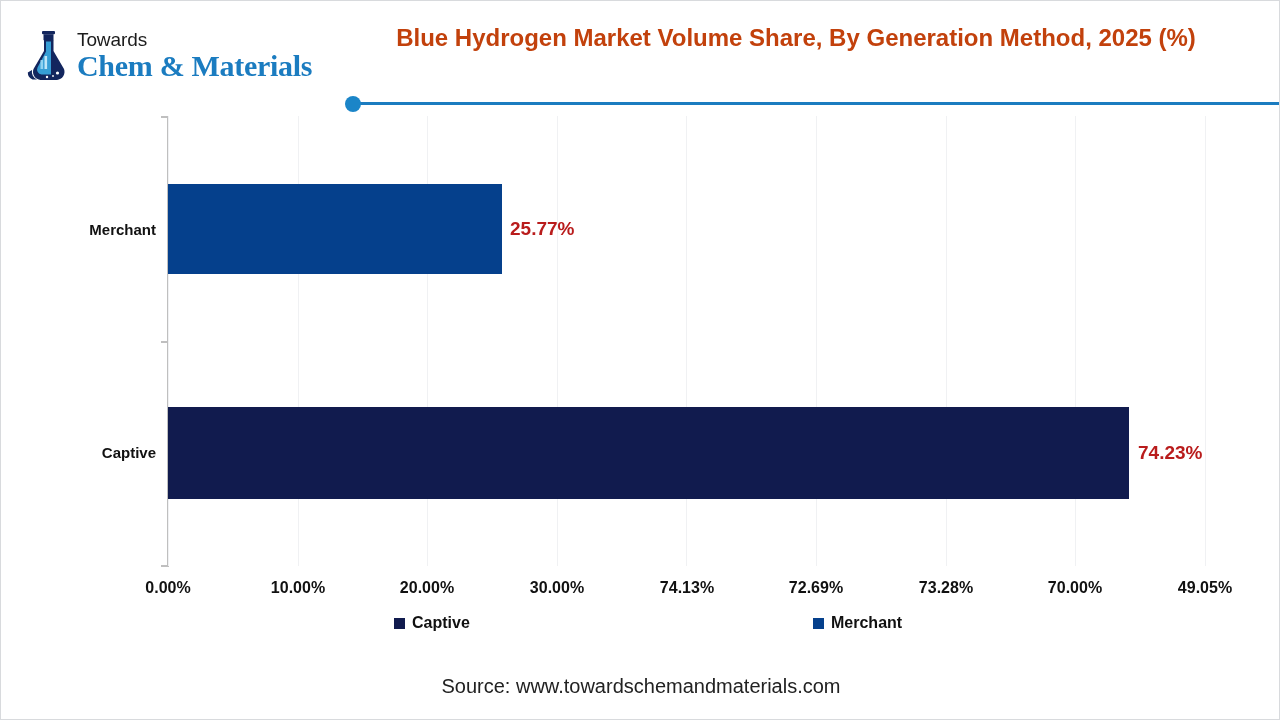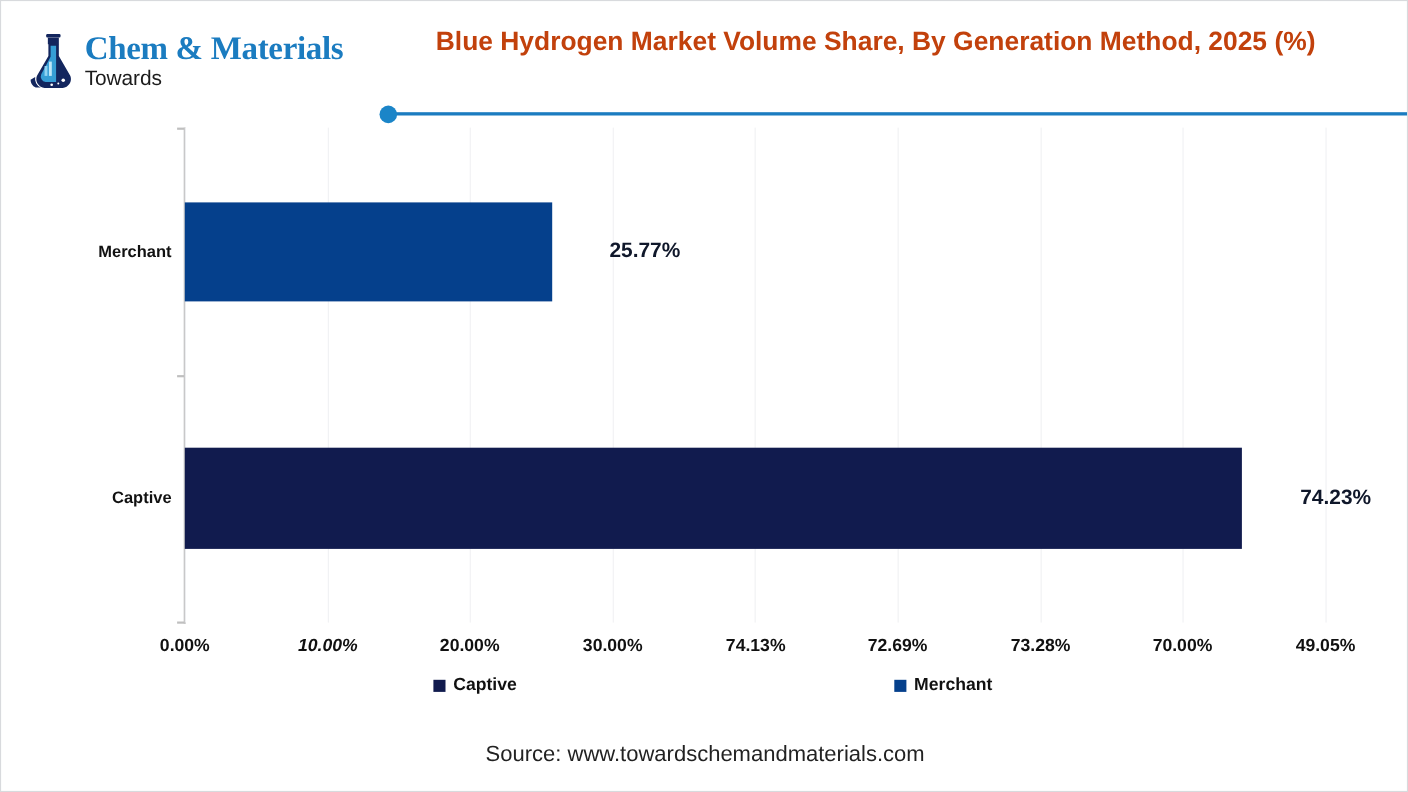--- a/index.html
+++ b/index.html
@@ -146,23 +146,22 @@
   .bar-captive {
     background: #111b4e;
     top: 291px;
     height: 92px;
   }
 
   .bar-value {
     position: absolute;
     font-size: 19px;
     font-weight: bold;
-    color: #0f172a;
-    white-space: nowrap;
-    margin-left: 44px;
+    color: #b91c1c;
+    white-space: nowrap;
   }
 
   .cat-label {
     position: absolute;
     right: 0;
     font-size: 15px;
     font-weight: bold;
     color: #111111;
     text-align: right;
     white-space: nowrap;
@@ -252,22 +251,22 @@
       <rect x="17.5" y="31" width="2.6" height="9" fill="#8fd3f2"></rect>
       <rect x="21.5" y="27" width="2.6" height="13" fill="#bfe6f8"></rect>
 
       <path d="M9 41 A8.6 8.6 0 0 0 14 50.5 L9.5 50.5 A7.5 7.5 0 0 1 4.8 43.5 Z" fill="#13265e"></path>
 
       <circle cx="34.5" cy="44" r="1.6" fill="#ffffff"></circle>
       <circle cx="24" cy="48" r="1.2" fill="#ffffff"></circle>
       <circle cx="30" cy="47" r="0.9" fill="#ffffff"></circle>
     </svg>
     <div id="brand-words">
+      <div id="brand-line1">Towards</div>
       <div id="brand-line2">Chem &amp; Materials</div>
-      <div id="brand-line1">Towards</div>
     </div>
   </div>
 
   <div id="chart-title">Blue Hydrogen Market Volume Share, By Generation Method, 2025 (%)</div>
 
   <div id="accent-rule">
     <div id="accent-line"></div>
     <div id="accent-dot"></div>
   </div>
 
@@ -294,21 +293,21 @@
 
     <div class="bar bar-merchant" style="width:334px;"></div>
     <div class="bar bar-captive" style="width:961px;"></div>
 
     <div class="bar-value" style="left:342px; top:102px;">25.77%</div>
     <div class="bar-value" style="left:970px; top:326px;">74.23%</div>
   </div>
 
   <div id="x-labels">
     <div class="x-label" style="left:167px;">0.00%</div>
-    <div class="x-label" style="left:297px;font-style:italic;">10.00%</div>
+    <div class="x-label" style="left:297px;">10.00%</div>
     <div class="x-label" style="left:426px;">20.00%</div>
     <div class="x-label" style="left:556px;">30.00%</div>
     <div class="x-label" style="left:686px;">74.13%</div>
     <div class="x-label" style="left:815px;">72.69%</div>
     <div class="x-label" style="left:945px;">73.28%</div>
     <div class="x-label" style="left:1074px;">70.00%</div>
     <div class="x-label" style="left:1204px;">49.05%</div>
   </div>
 
   <div id="legend">

